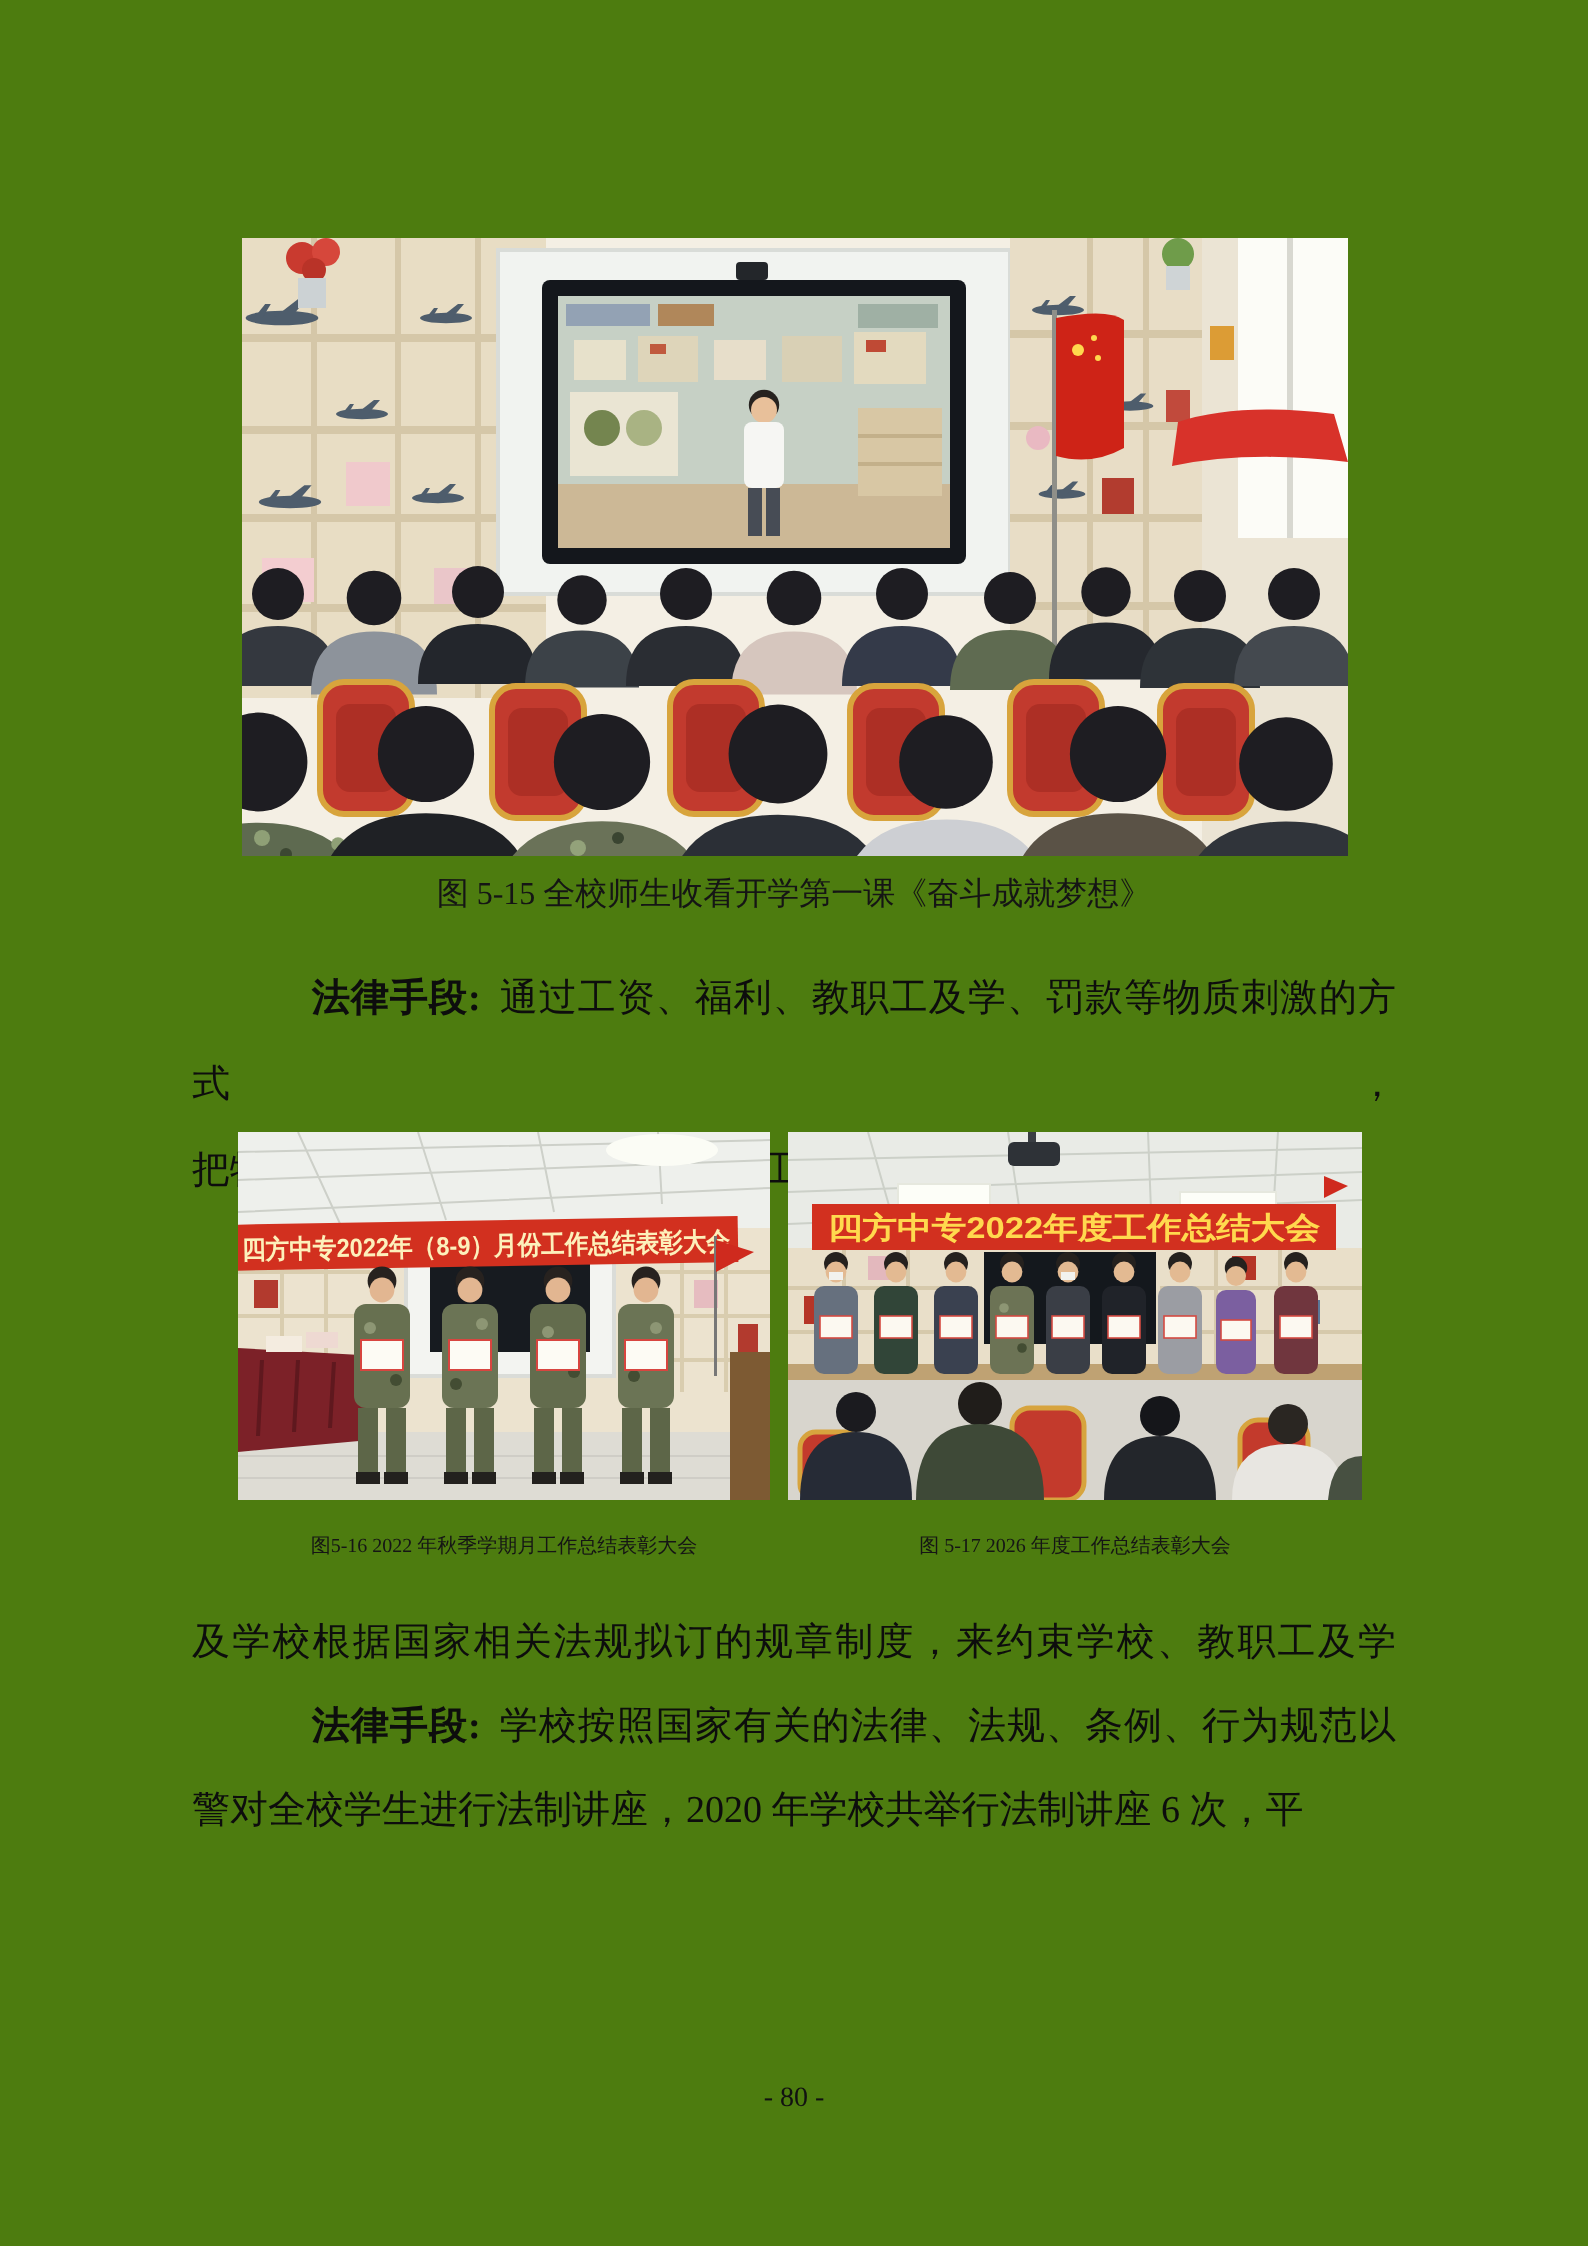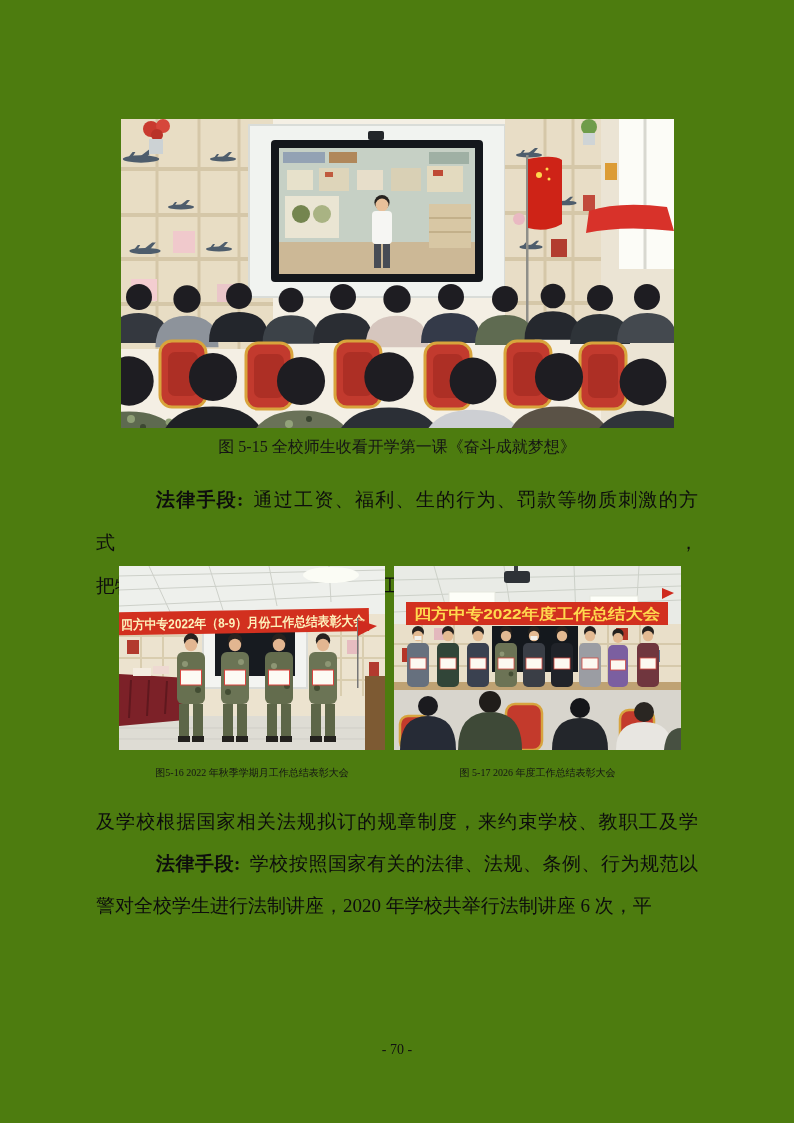--- a/index.html
+++ b/index.html
@@ -181,21 +181,21 @@
         <use href="#pb" transform="translate(352,262) scale(1.8)" style="color:#cdcfd3"></use>
         <use href="#pb" transform="translate(438,258) scale(1.85)" style="color:#5a5246"></use>
         <use href="#pb" transform="translate(522,263) scale(1.8)" style="color:#30343a"></use>
       </g>
     </svg>
   </figure>
 
   <div class="cap cap1">图 5-15 全校师生收看开学第一课《奋斗成就梦想》</div>
 
   <div class="para para1">
-    <div class="jline indent"><span class="lead">法律手段:</span><span>通过工资、福利、生的行为、罚款等物质刺激的方式，</span></div>
+    <div class="jline indent"><span class="lead">法律手段:</span><span>通过工资、福利、教职工及学、罚款等物质刺激的方式，</span></div>
     <div class="lline">把物质作为激励动力，来提高教职工的主动性、积极性和责任感。</div>
   </div>
 
   <div class="figrow">
     <figure>
       <svg width="266" height="184" viewBox="0 0 266 184" role="img" aria-label="四名身着迷彩服的学生手持奖状在红色横幅下合影">
         <rect width="266" height="184" fill="#eef0ec"></rect>
         <g stroke="#cdd0c9" stroke-width="1">
           <path d="M0 10 L266 4 M0 24 L266 14 M0 40 L266 28" fill="none"></path>
           <path d="M30 0 L52 48 M90 0 L104 44 M150 0 L158 40 M210 0 L212 36" fill="none"></path>
@@ -393,14 +393,14 @@
     <div class="cap capL">图5-16 2022 年秋季学期月工作总结表彰大会</div>
     <div class="cap capR">图 5-17 2026 年度工作总结表彰大会</div>
   </div>
 
   <div class="para para2">
     <div class="jline">及学校根据国家相关法规拟订的规章制度，来约束学校、教职工及学</div>
     <div class="jline indent"><span class="lead">法律手段:</span><span>学校按照国家有关的法律、法规、条例、行为规范以</span></div>
     <div class="lline">警对全校学生进行法制讲座，2020 年学校共举行法制讲座 6 次，平</div>
   </div>
 
-  <div class="pagenum">- 70 -</div>
+  <div class="pagenum">- 80 -</div>
 </div>
 
 </body></html>

